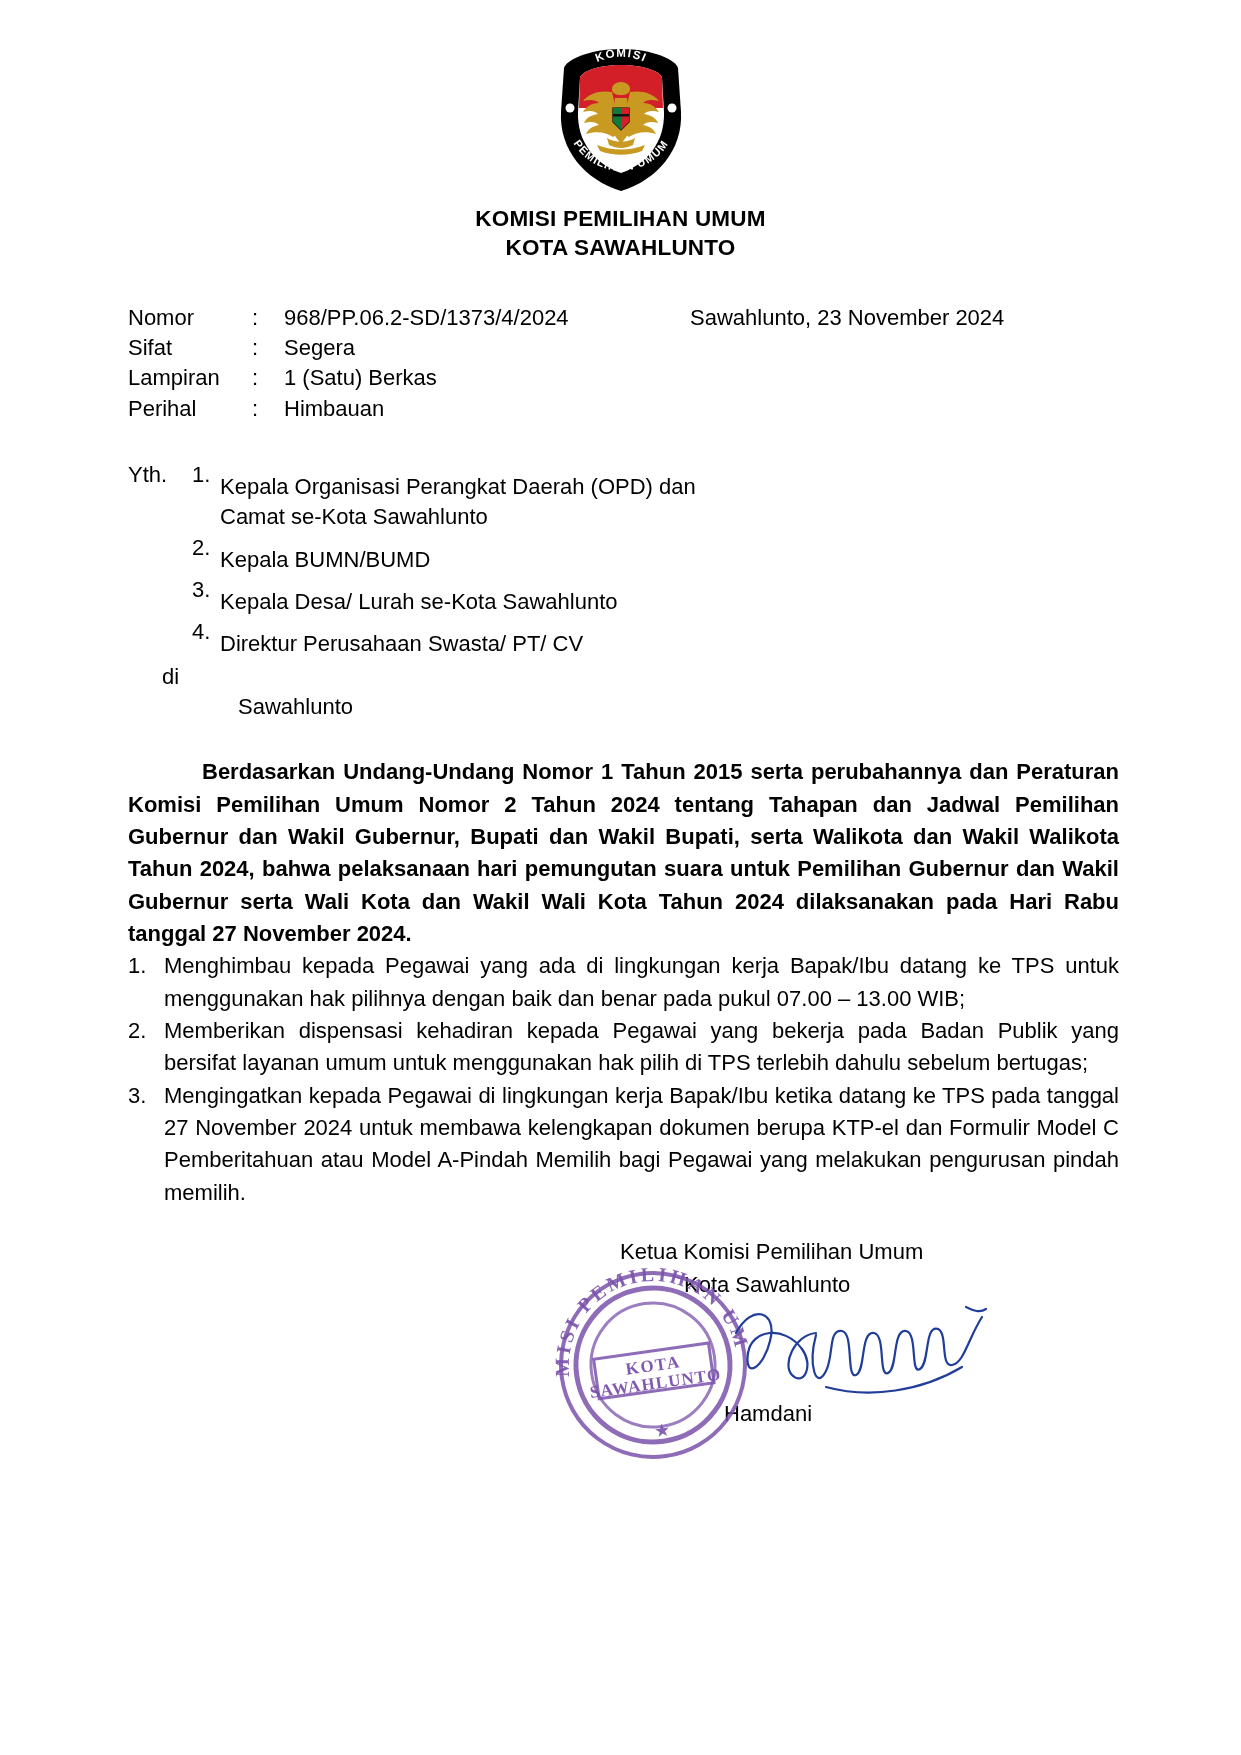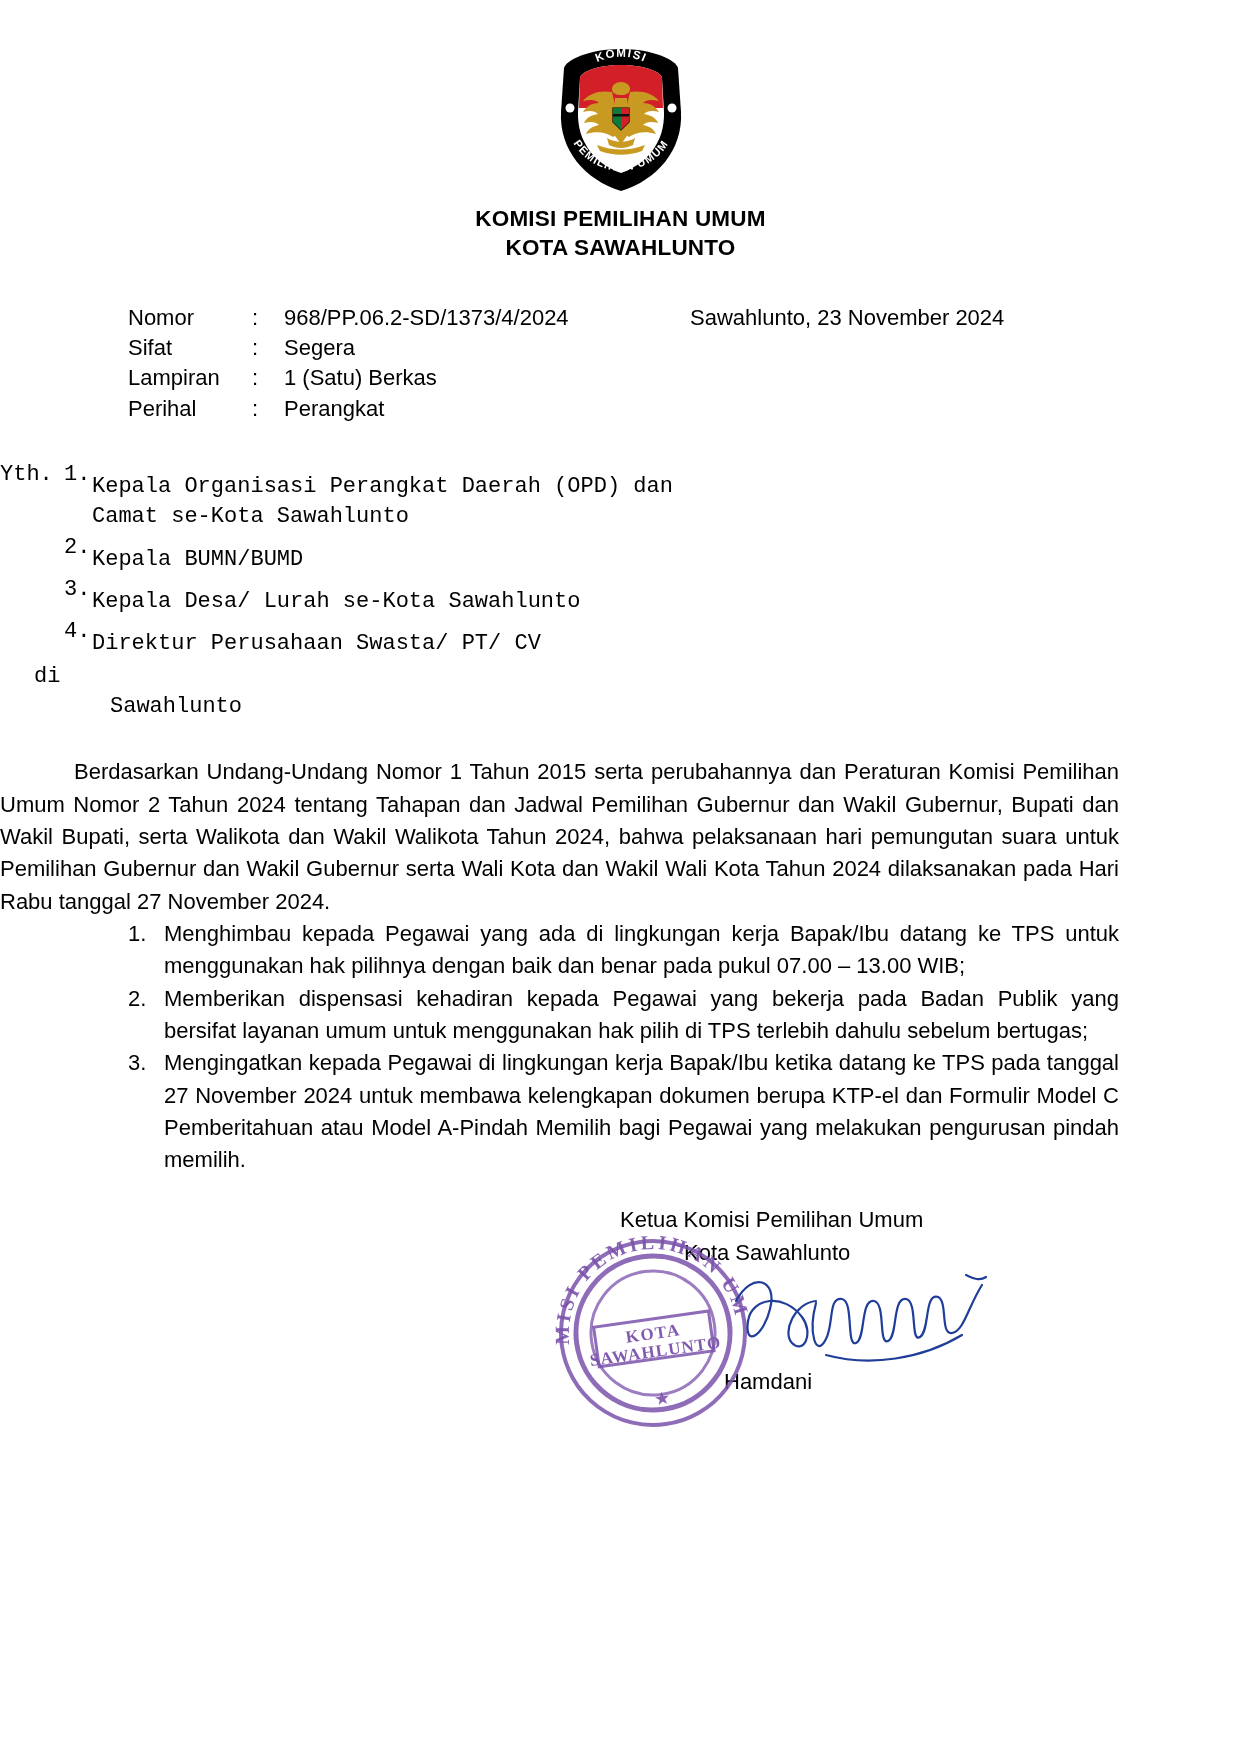--- a/index.html
+++ b/index.html
@@ -60,41 +60,43 @@
     left: 690px;
     top: 0;
     font-size: 22px;
     white-space: nowrap;
     text-align: center;
   }
 
   
   .recipients {
     margin-top: 36px;
+    padding-left: 128px;
     font-size: 22px;
     line-height: 1.38;
-    font-family: Liberation Mono, monospace;
   }
   .yth-row { display: flex; }
   .yth-label { flex: 0 0 64px; }
   .yth-list { flex: 1 1 auto; }
   .yth-item { display: flex; }
   .yth-num { flex: 0 0 28px; }
   .yth-text { flex: 1 1 auto; margin-top: 12px; }
   .yth-sub { padding-left: 28px; }
   .di-line { margin-top: 4px; margin-left: 34px; }
   .di-city { padding-left: 76px; }
 
   
   .body-text {
     margin-top: 34px;
+    padding-left: 128px;
     padding-right: 122px;
     font-size: 22px;
     line-height: 1.47;
     text-align: justify;
+    font-weight: bold;
   }
   .body-text p {
     margin: 0;
     text-indent: 74px;
   }
 
   .numlist {
     margin-top: 0;
     padding-left: 128px;
     padding-right: 122px;
@@ -215,21 +217,21 @@
 
     <div class="meta-row">
       <span class="meta-label">Lampiran</span>
       <span class="meta-colon">:</span>
       <span class="meta-value">1 (Satu) Berkas</span>
     </div>
 
     <div class="meta-row">
       <span class="meta-label">Perihal</span>
       <span class="meta-colon">:</span>
-      <span class="meta-value">Perangkat</span>
+      <span class="meta-value">Himbauan</span>
     </div>
 
     <div class="place-date">Sawahlunto, 23 November 2024</div>
   </div>
 
   <div class="recipients">
     <div class="yth-row">
       <span class="yth-label">Yth.</span>
       <div class="yth-list">
 

